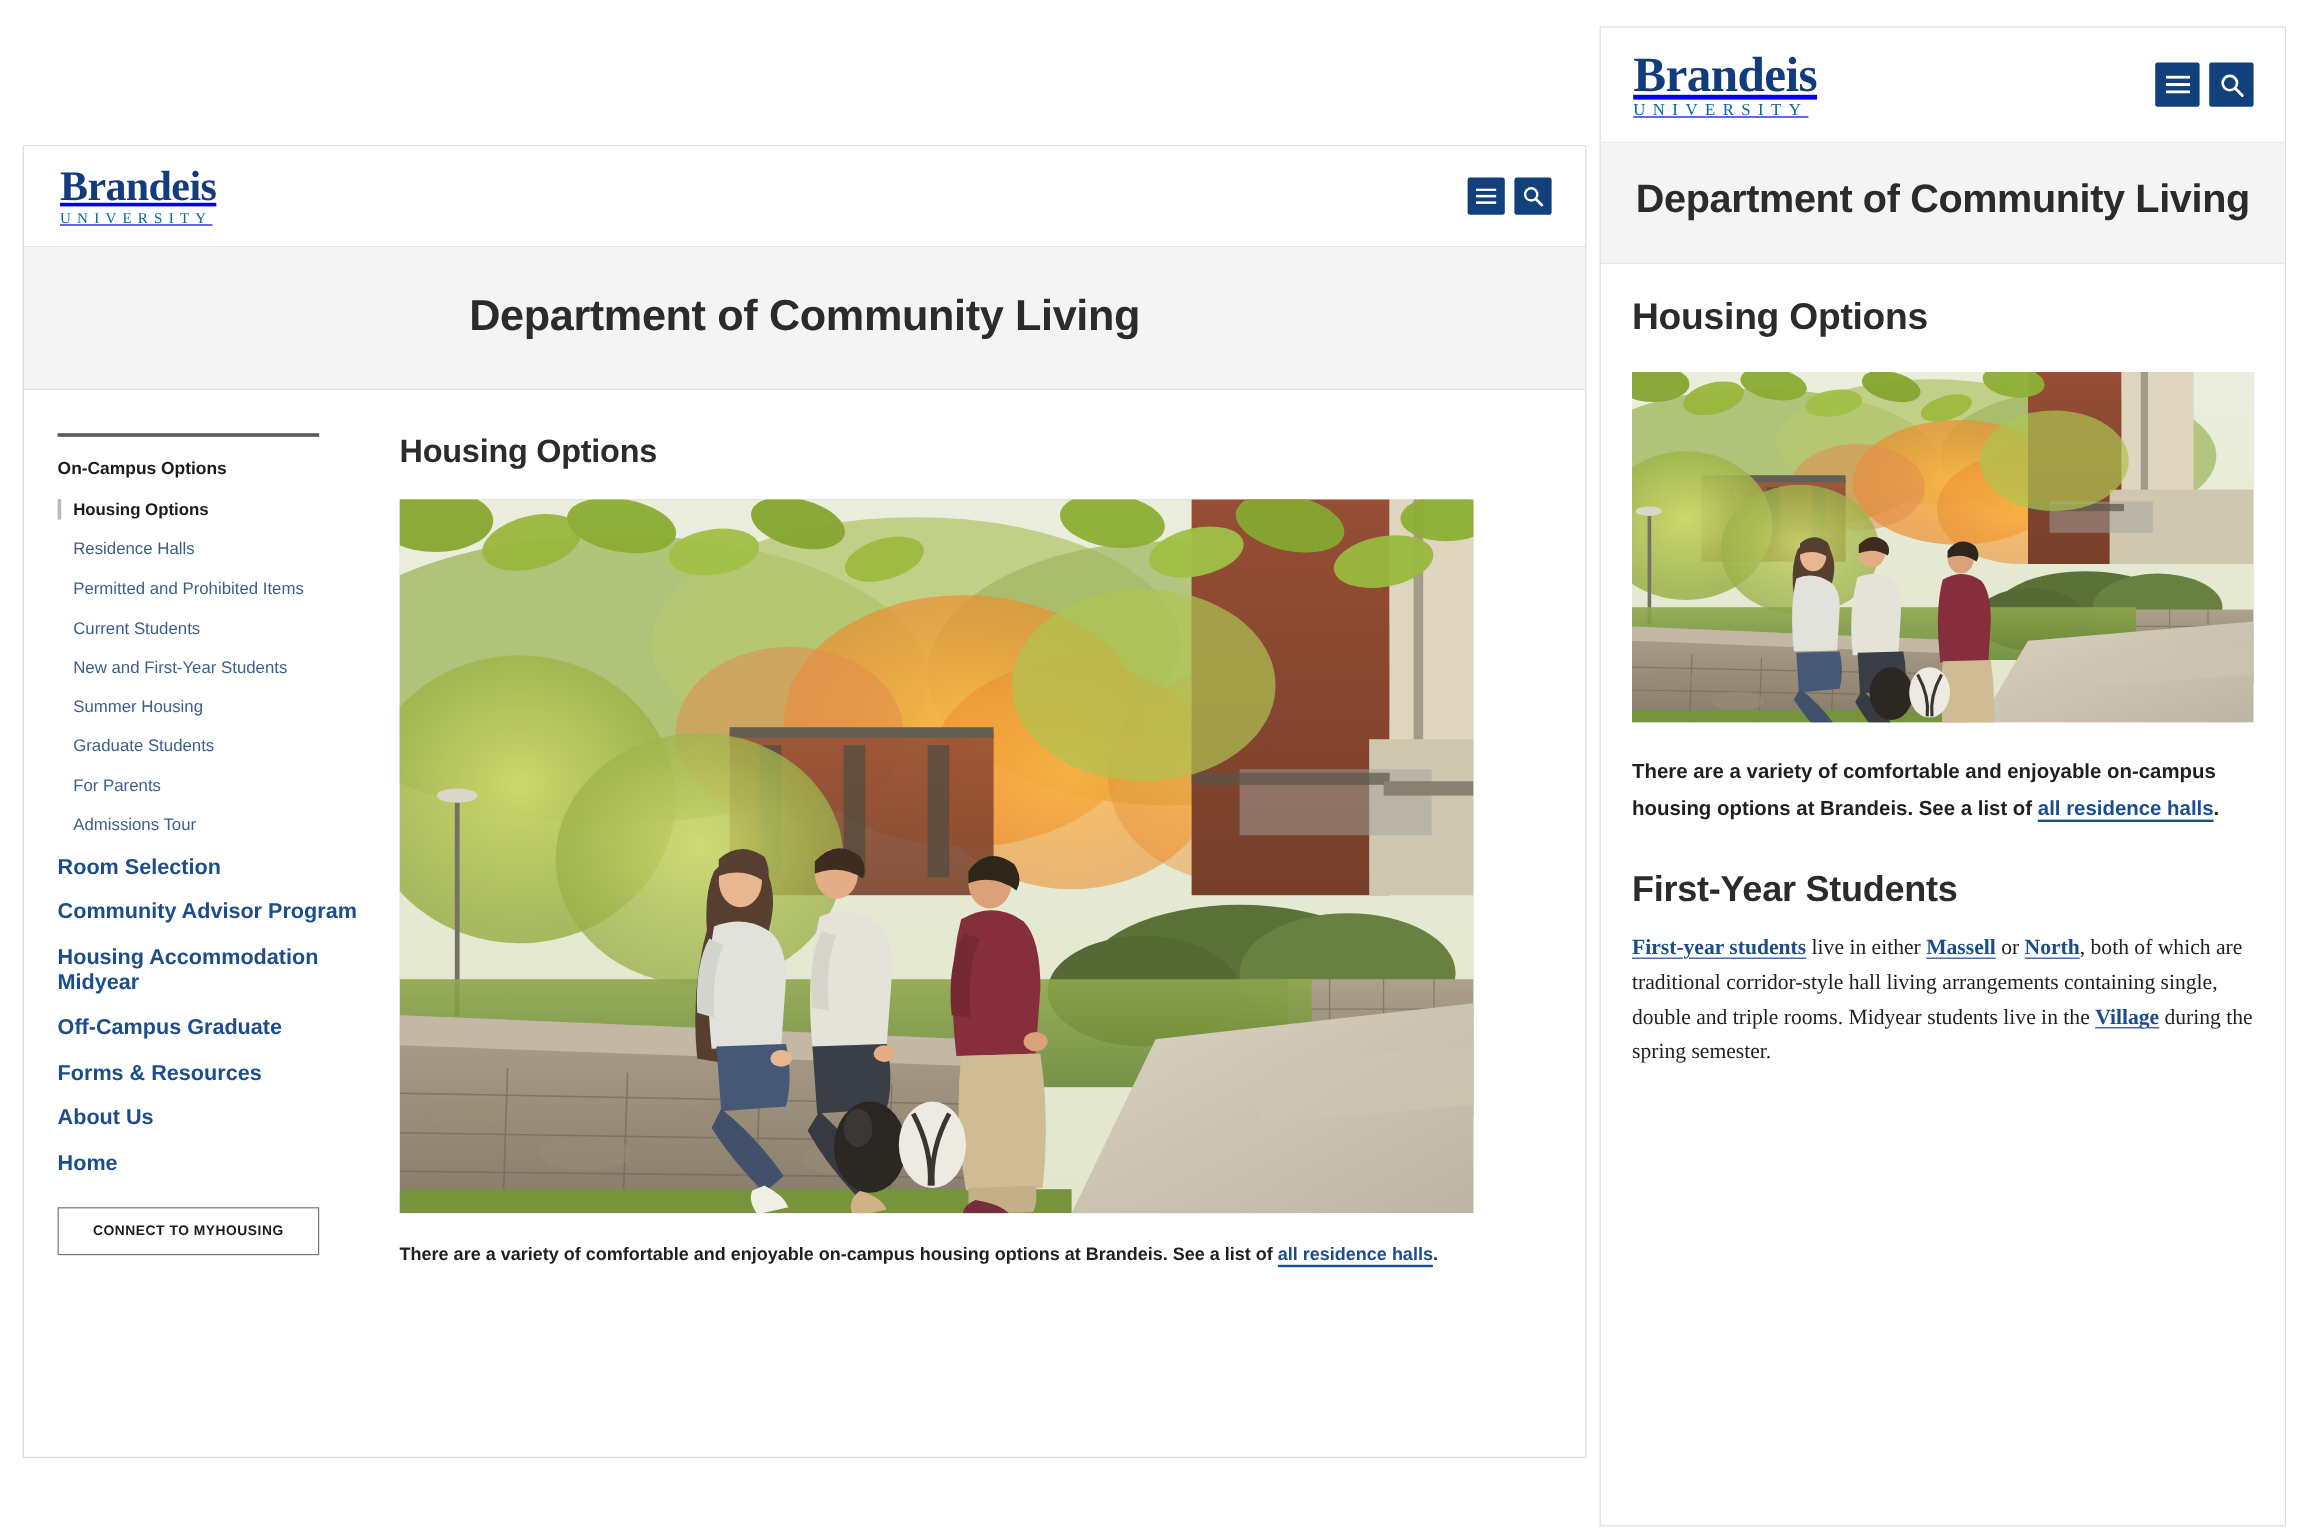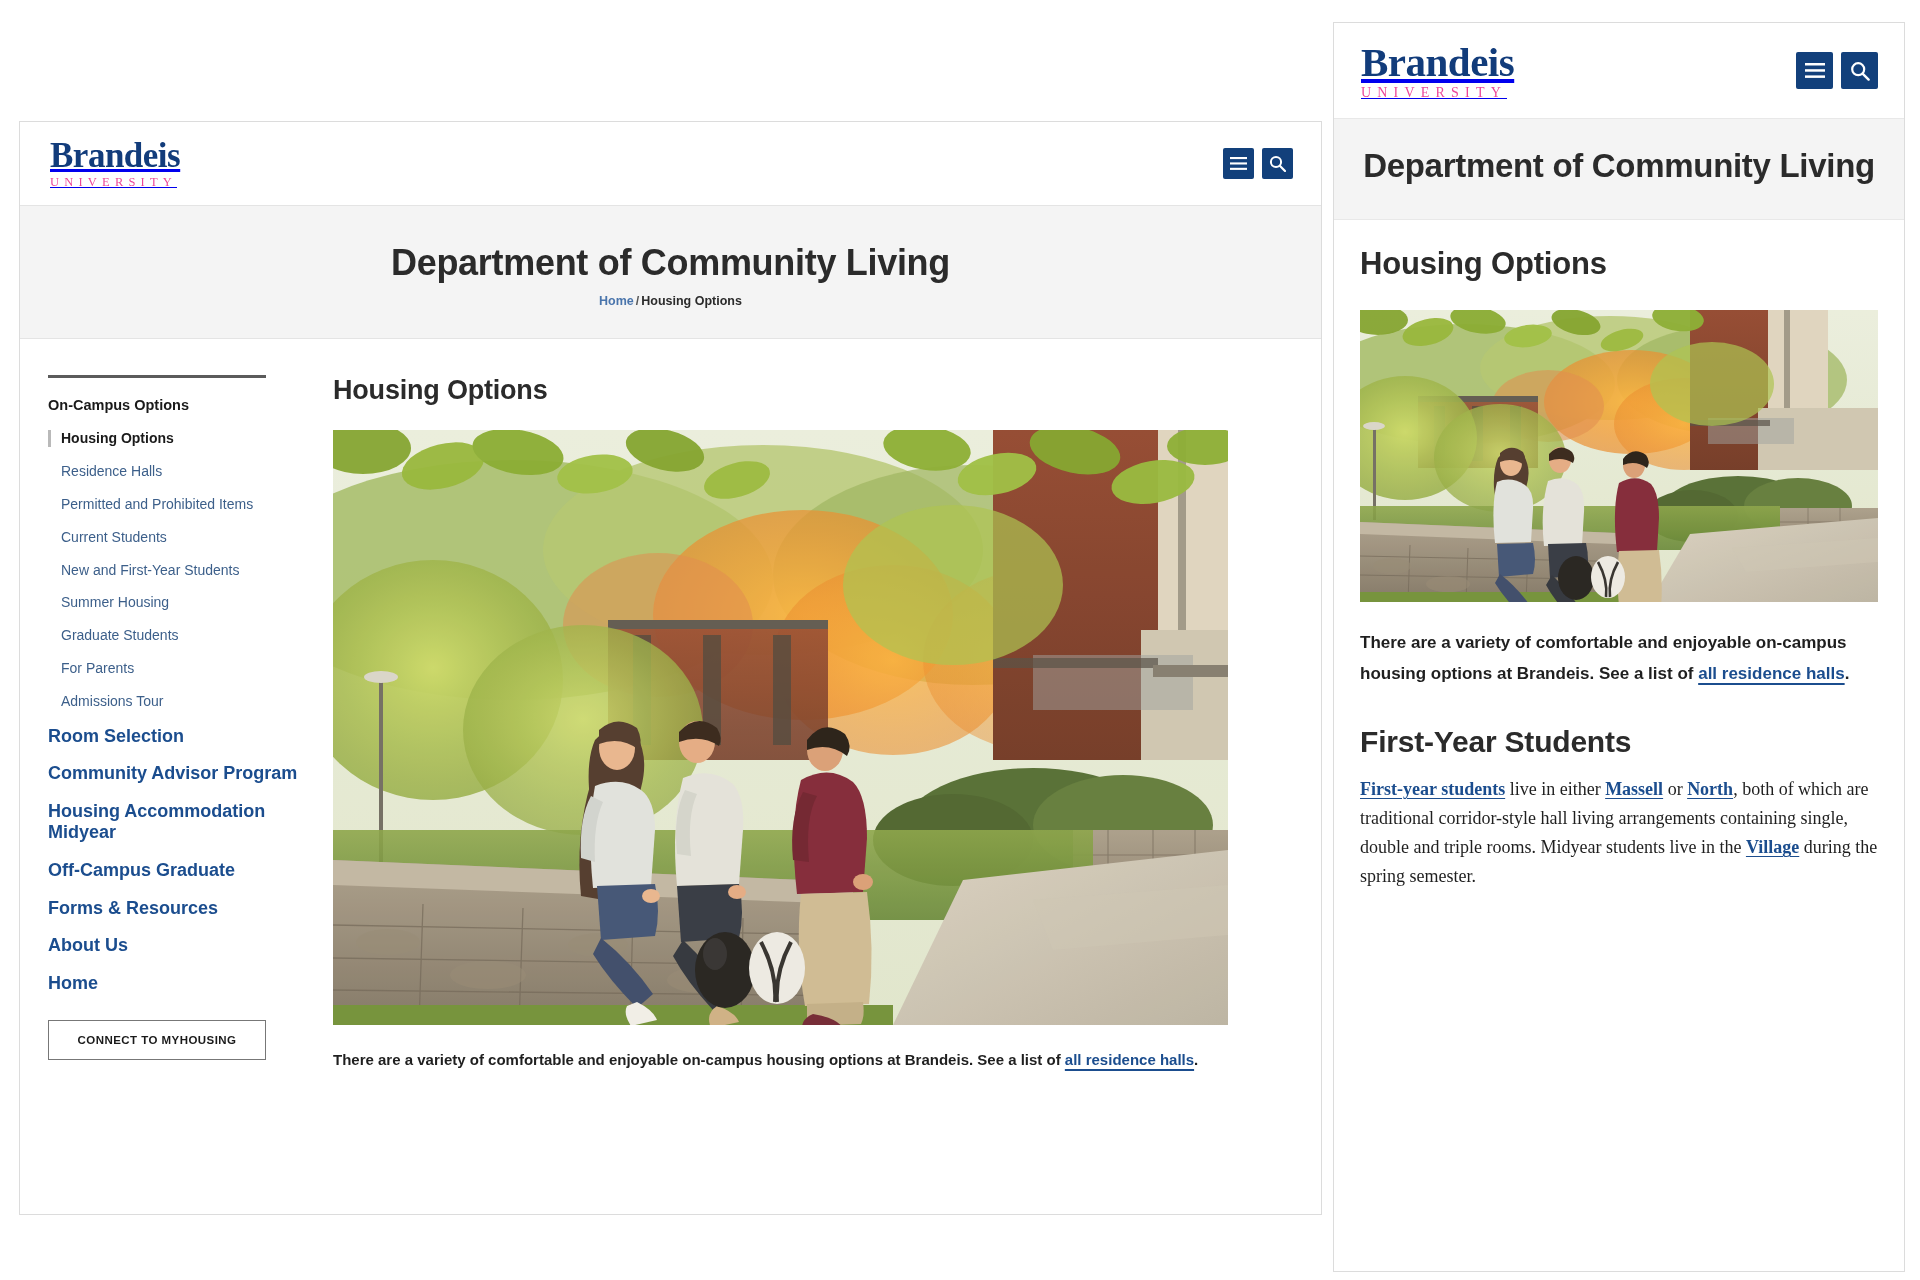--- a/index.html
+++ b/index.html
@@ -36,21 +36,21 @@
   }
   .logo { line-height: 1; user-select: none; text-decoration: underline; }
   .logo-word {
     font-family: "Liberation Serif", serif;
     font-weight: 700;
     color: #123C7B;
     letter-spacing: -0.5px;
   }
   .logo-sub {
     font-family: "Liberation Serif", serif;
-    color: #ec4899;
+    color: #0369a1;
     font-weight: 400;
   }
   .d-header .logo-word { font-size: 35px; }
   .d-header .logo-sub { font-size: 12.5px; letter-spacing: 5.2px; margin-top: 3px; }
 
   .nav-btns { display: flex; gap: 8px; }
   .nav-btn {
     width: 31px; height: 31px;
     background: #12407B;
     border: none;
@@ -287,23 +287,20 @@
               <circle cx="7" cy="7" r="5.1" fill="none" stroke="#ffffff" stroke-width="2"></circle>
               <line x1="10.8" y1="10.8" x2="16" y2="16" stroke="#ffffff" stroke-width="2.2" stroke-linecap="round"></line>
             </svg>
           </span>
         </button>
       </div>
     </div>
 
     <div class="d-title-band">
       <h1 class="d-title">Department of Community Living</h1>
-      <div class="breadcrumb">
-        <a href="#">Home</a><span class="bc-sep">/</span><span>Housing Options</span>
-      </div>
     </div>
 
     <div class="d-body">
 
       <nav class="sidebar">
         <div class="sb-rule"></div>
         <div class="sb-group">On-Campus Options</div>
         <ul class="sb-sub" id="sb-sub">
             <li>
               <a href="#" class="sb-link active">Housing Options</a>

